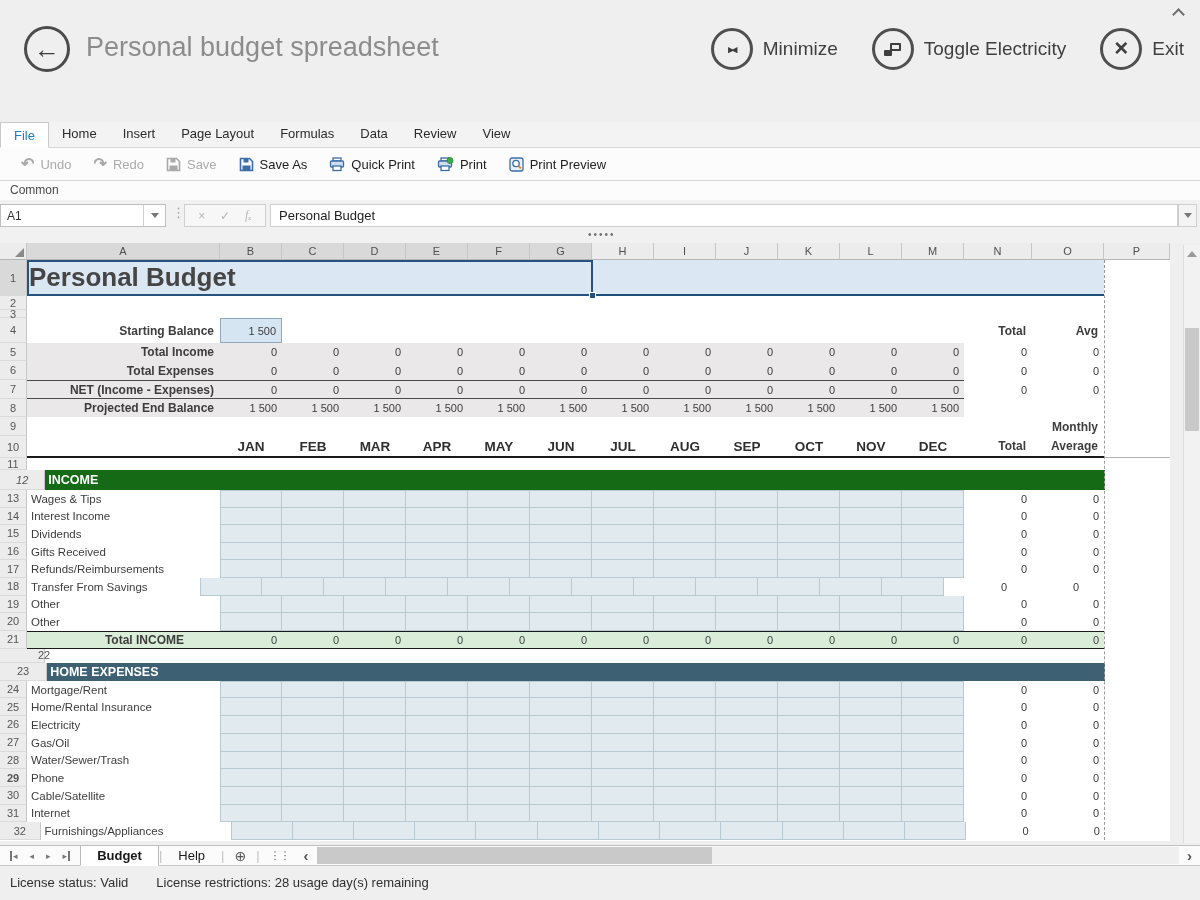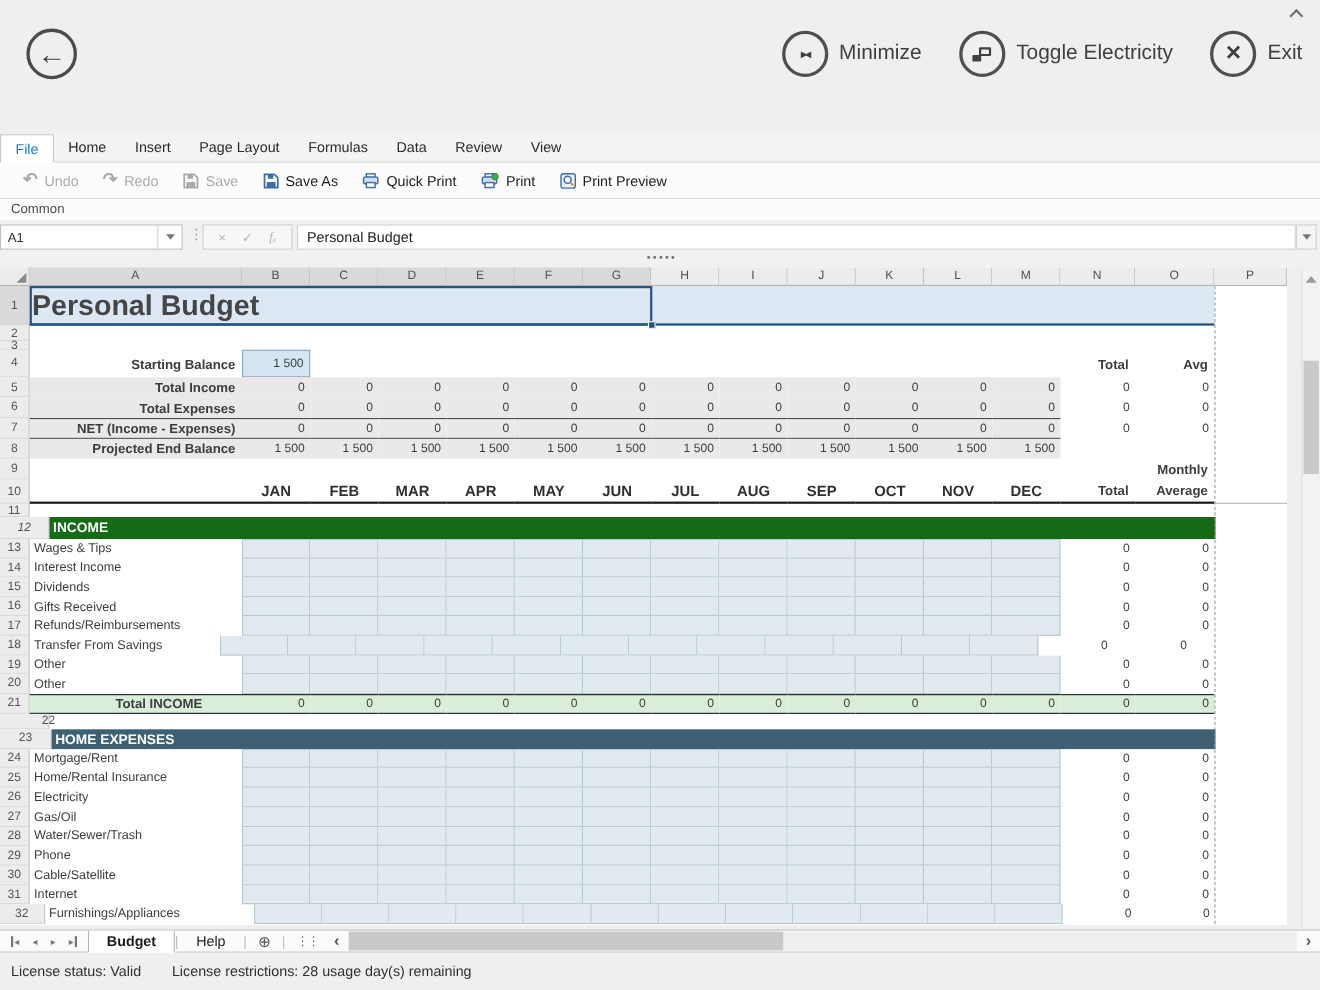--- a/index.html
+++ b/index.html
@@ -107,20 +107,21 @@
 
   svg { display:block; }
 </style>
 </head>
 <body>
 
 <div class="chrome">
   <div class="back-btn">
       <span>←</span>
     </div>
+  <div class="app-title">Personal budget spreadsheet</div>
   <div class="win-controls">
     <div class="win-item">
       <span class="win-circle">
           <span class="min-glyph">▸◂</span>
         </span>
       <span class="win-label">Minimize</span>
     </div>
     <div class="win-item">
       <span class="win-circle">
           <span class="fs-glyph">
@@ -658,21 +659,21 @@
       <div class="cell mcell" style="width: 62px; height: 17.7px;"></div>
       <div class="cell mcell" style="width: 62px; height: 17.7px;"></div>
       <div class="cell mcell" style="width: 62px; height: 17.7px;"></div>
       <div class="cell mcell" style="width: 62px; height: 17.7px;"></div>
       <div class="cell mcell" style="width: 62px; height: 17.7px;"></div>
       <div class="cell num" style="width: 68px; height: 17.7px;">0</div>
       <div class="cell num" style="width: 72px; height: 17.7px;">0</div>
       <div class="cell " style="width: 66px; height: 17.7px;"></div>
     </div>
     <div class="grow" style="height: 17.7px;">
-      <div class="rh" style="width: 27px; height: 17.7px;">29</div>
+      <div class="rh" style="width: 27px; height: 17.7px; font-weight: bold;">29</div>
       <div class="cell lbl" style="width: 193px; height: 17.7px;">Phone</div>
       <div class="cell mcell bl" style="width: 62px; height: 17.7px;"></div>
       <div class="cell mcell" style="width: 62px; height: 17.7px;"></div>
       <div class="cell mcell" style="width: 62px; height: 17.7px;"></div>
       <div class="cell mcell" style="width: 62px; height: 17.7px;"></div>
       <div class="cell mcell" style="width: 62px; height: 17.7px;"></div>
       <div class="cell mcell" style="width: 62px; height: 17.7px;"></div>
       <div class="cell mcell" style="width: 62px; height: 17.7px;"></div>
       <div class="cell mcell" style="width: 62px; height: 17.7px;"></div>
       <div class="cell mcell" style="width: 62px; height: 17.7px;"></div>

